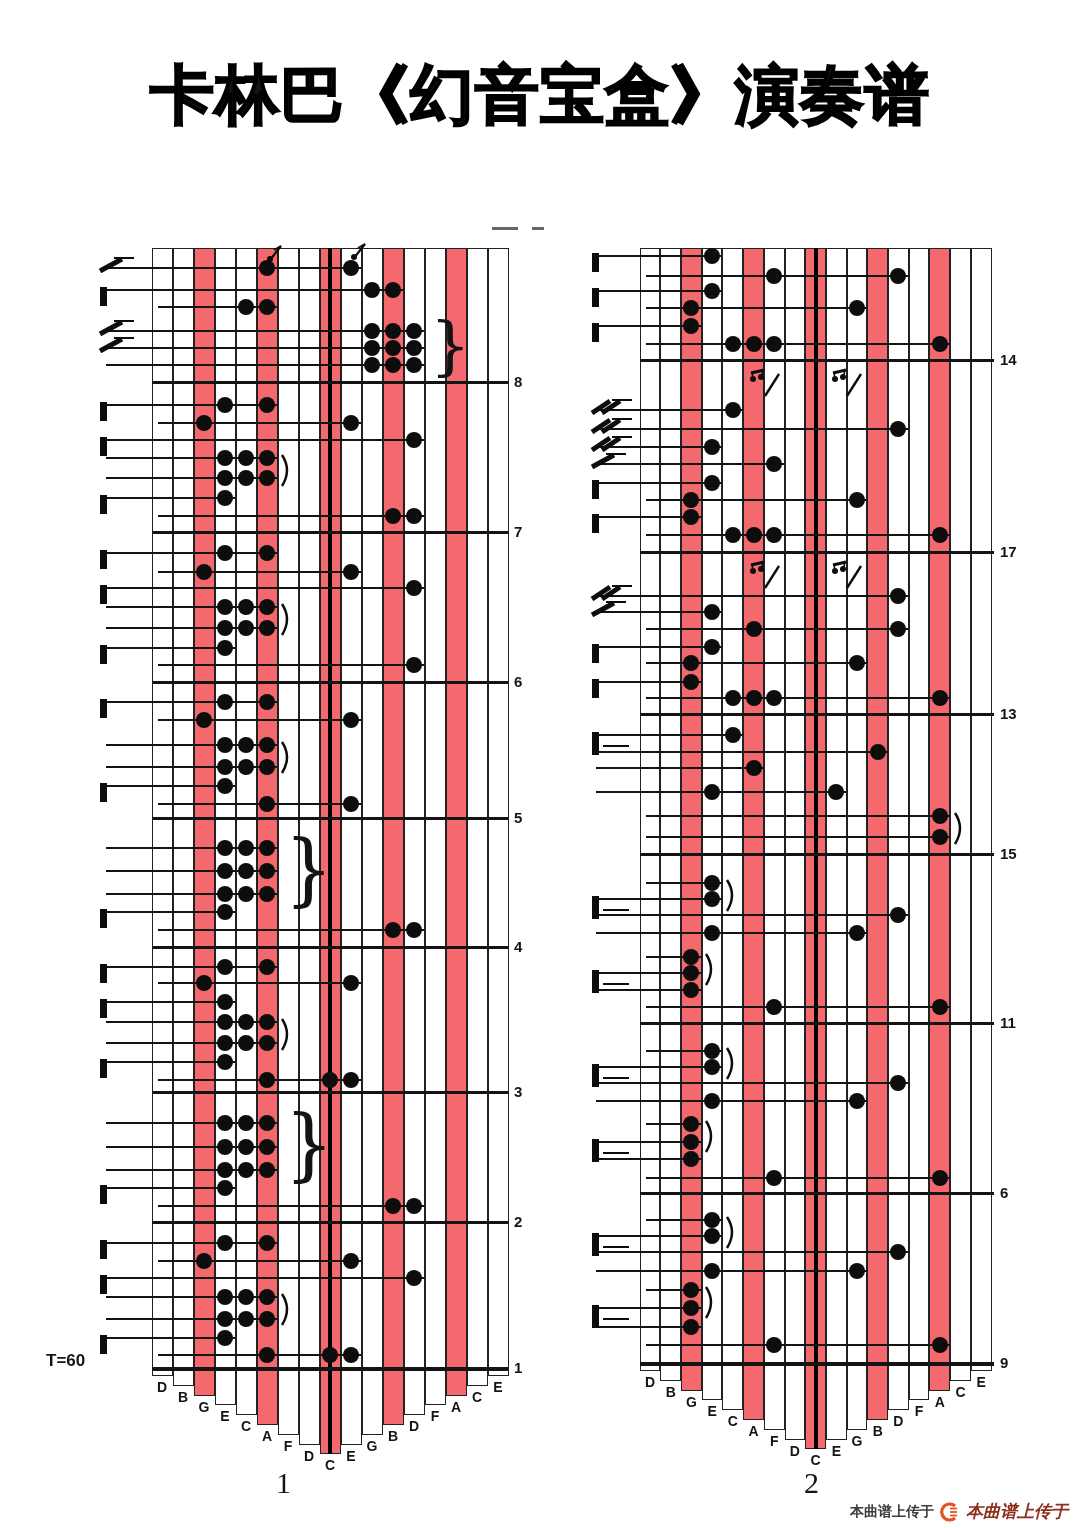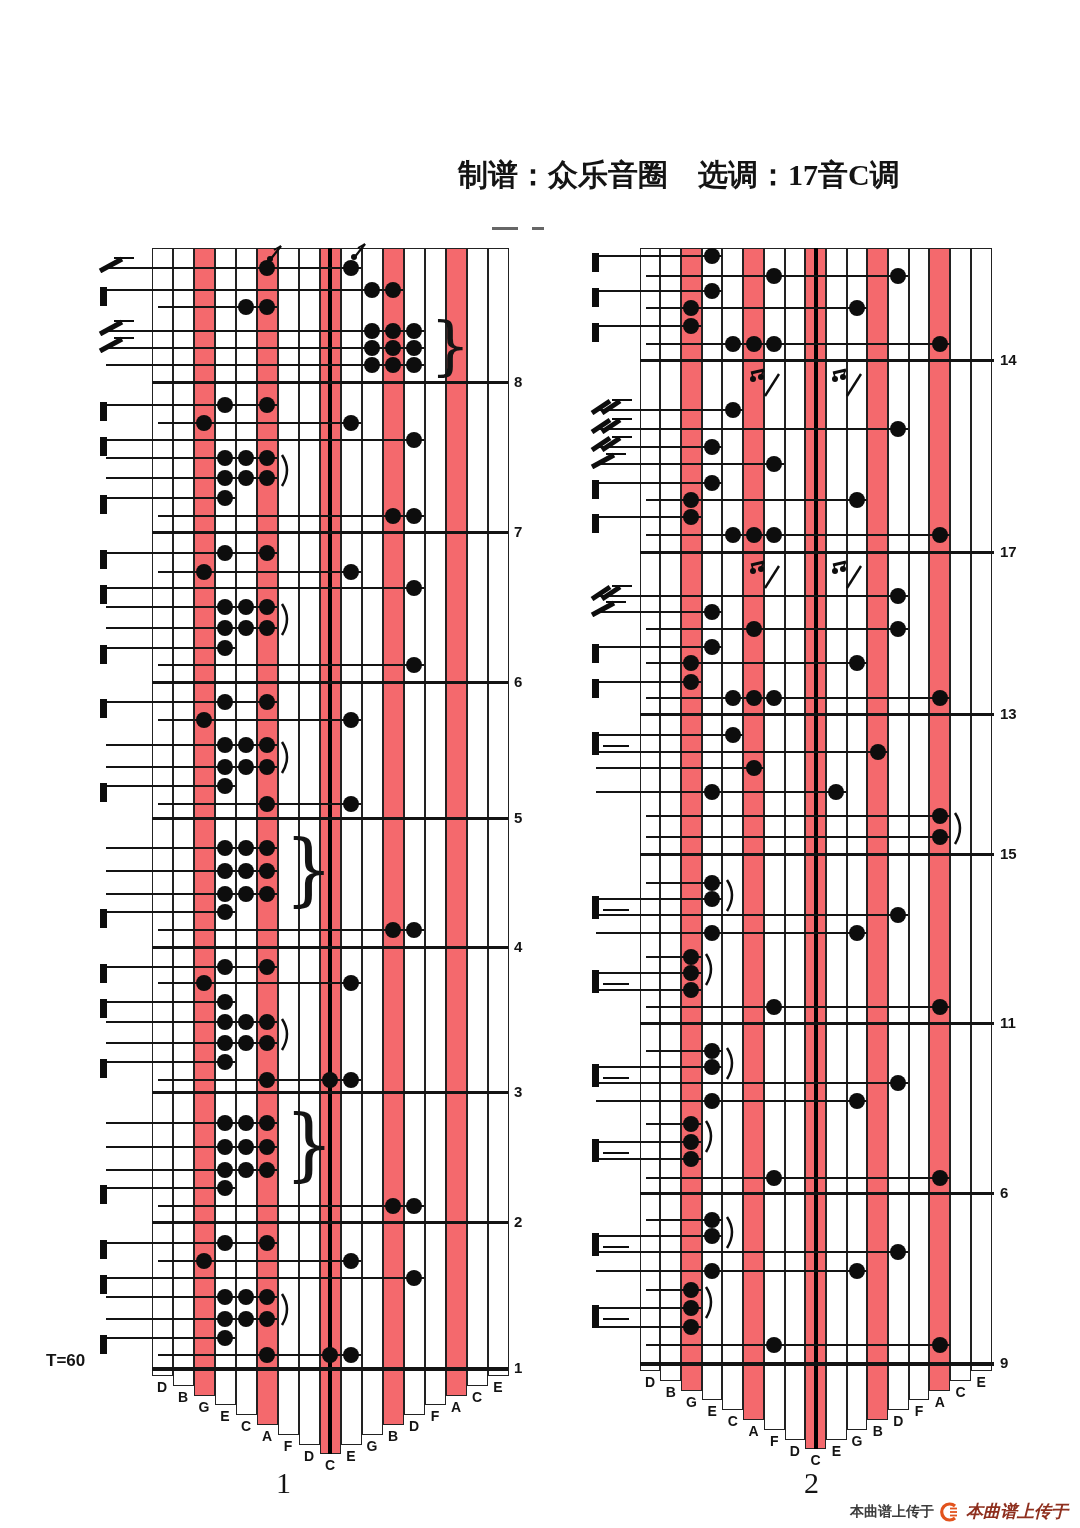--- a/index.html
+++ b/index.html
@@ -25,21 +25,21 @@
   .tlabel{position:absolute;font-size:14px;font-weight:bold;z-index:6;width:16px;text-align:center;}
   .marker{position:absolute;background:#0d0d0d;z-index:6;}
   .brace{position:absolute;font-family:"DejaVu Serif",serif;color:#141414;z-index:8;}
   .msvg{position:absolute;z-index:8;}
   .artifact{position:absolute;background:#666;z-index:2;}
 </style>
 </head>
 <body>
 
 <div class="page">
-  <div class="subtitle">制谱：众乐音圈　选调：17音C调</div>
+  <div class="title">卡林巴《幻音宝盒》演奏谱</div>
   <div class="tempo">T=60</div>
 
   <div id="score">
       <div class="strip" style="left: 151.5px; top: 248px; width: 21px; height: 1128px; background: rgb(255, 255, 255);"></div>
       <div class="tlabel" style="left: 154px; top: 1379px;">D</div>
       <div class="strip" style="left: 172.5px; top: 248px; width: 21px; height: 1137.8px; background: rgb(255, 255, 255);"></div>
       <div class="tlabel" style="left: 175px; top: 1388.8px;">B</div>
       <div class="strip" style="left: 193.5px; top: 248px; width: 21px; height: 1147.6px; background: rgb(244, 105, 109);"></div>
       <div class="tlabel" style="left: 196px; top: 1398.6px;">G</div>
       <div class="strip" style="left: 214.5px; top: 248px; width: 21px; height: 1157.4px; background: rgb(255, 255, 255);"></div>

